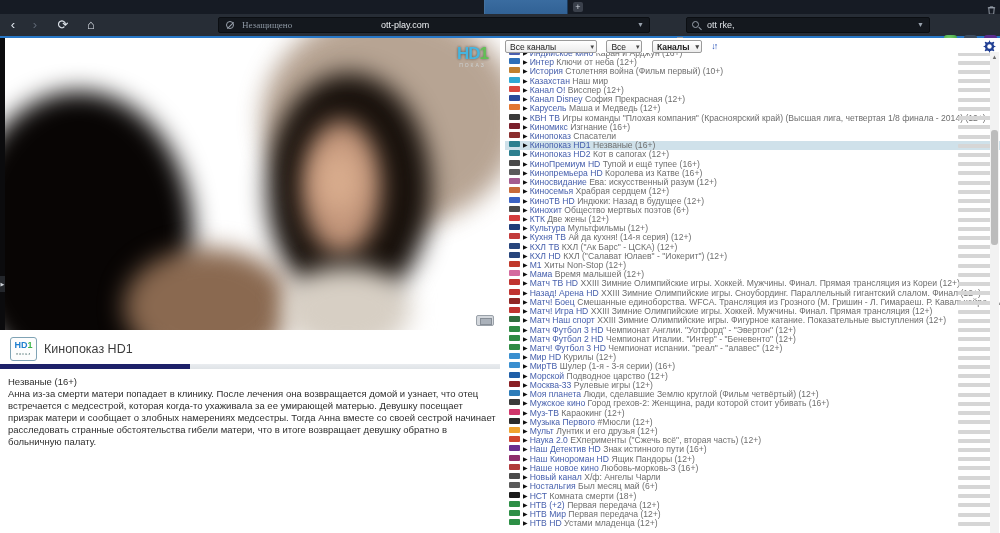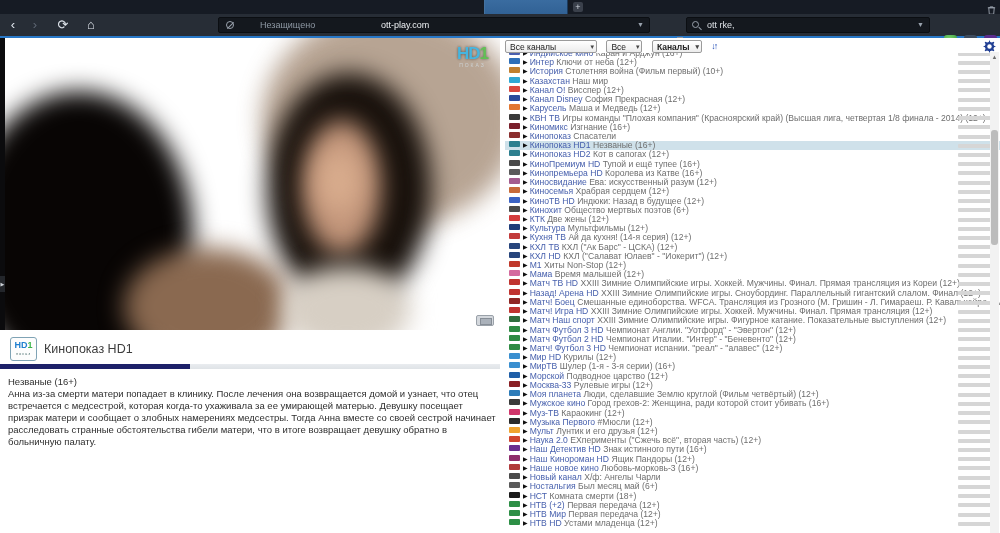--- a/index.html
+++ b/index.html
@@ -26,21 +26,21 @@
     color:#dfe5ec; text-align:center; width:18px; }
   .navbtn.dim { color:#5d6672; }
   .field { position:absolute; top:3px; height:16px; background:#14181e;
     border:1px solid #0b0e12; border-radius:2px; color:#e6e9ed; font-size:9px;
     line-height:14px; white-space:nowrap; }
   .urlfield { left:218px; width:432px; }
   .sec-icon { position:absolute; left:7px; top:3px; width:8px; height:8px;
     border:1px solid #9aa2ad; border-radius:50%; }
   .sec-icon::after { content:""; position:absolute; left:-1px; top:2.5px; width:9px; height:1px;
     background:#9aa2ad; transform:rotate(-45deg); }
-  .sec-label { position:absolute; left:41px; top:0; color:#8e98a4; }
+  .sec-label { position:absolute; left:23px; top:0; color:#8e98a4;font-family:Liberation Serif, serif; }
   .url-text { position:absolute; left:162px; top:0; color:#eef1f4; }
   .flagico { left:663px; top:24px; width:9px; height:7px; background:#6f7884; position:absolute; }
   .bookico { left:677px; top:23px; width:6px; height:9px; background:#8a93a0; position:absolute;
     clip-path:polygon(0 0,100% 0,100% 100%,50% 70%,0 100%); }
   .searchfield { left:686px; width:244px;padding-left:12px; }
   .mag { position:absolute; left:5px; top:3px; width:7px; height:7px;
     border:1.3px solid #98a1ac; border-radius:50%; }
   .mag::after { content:""; position:absolute; left:5px; top:5.5px; width:4px; height:1.3px;
     background:#98a1ac; transform:rotate(45deg); }
   .search-text { position:absolute; left:20px; top:0; color:#dfe3e8; }

